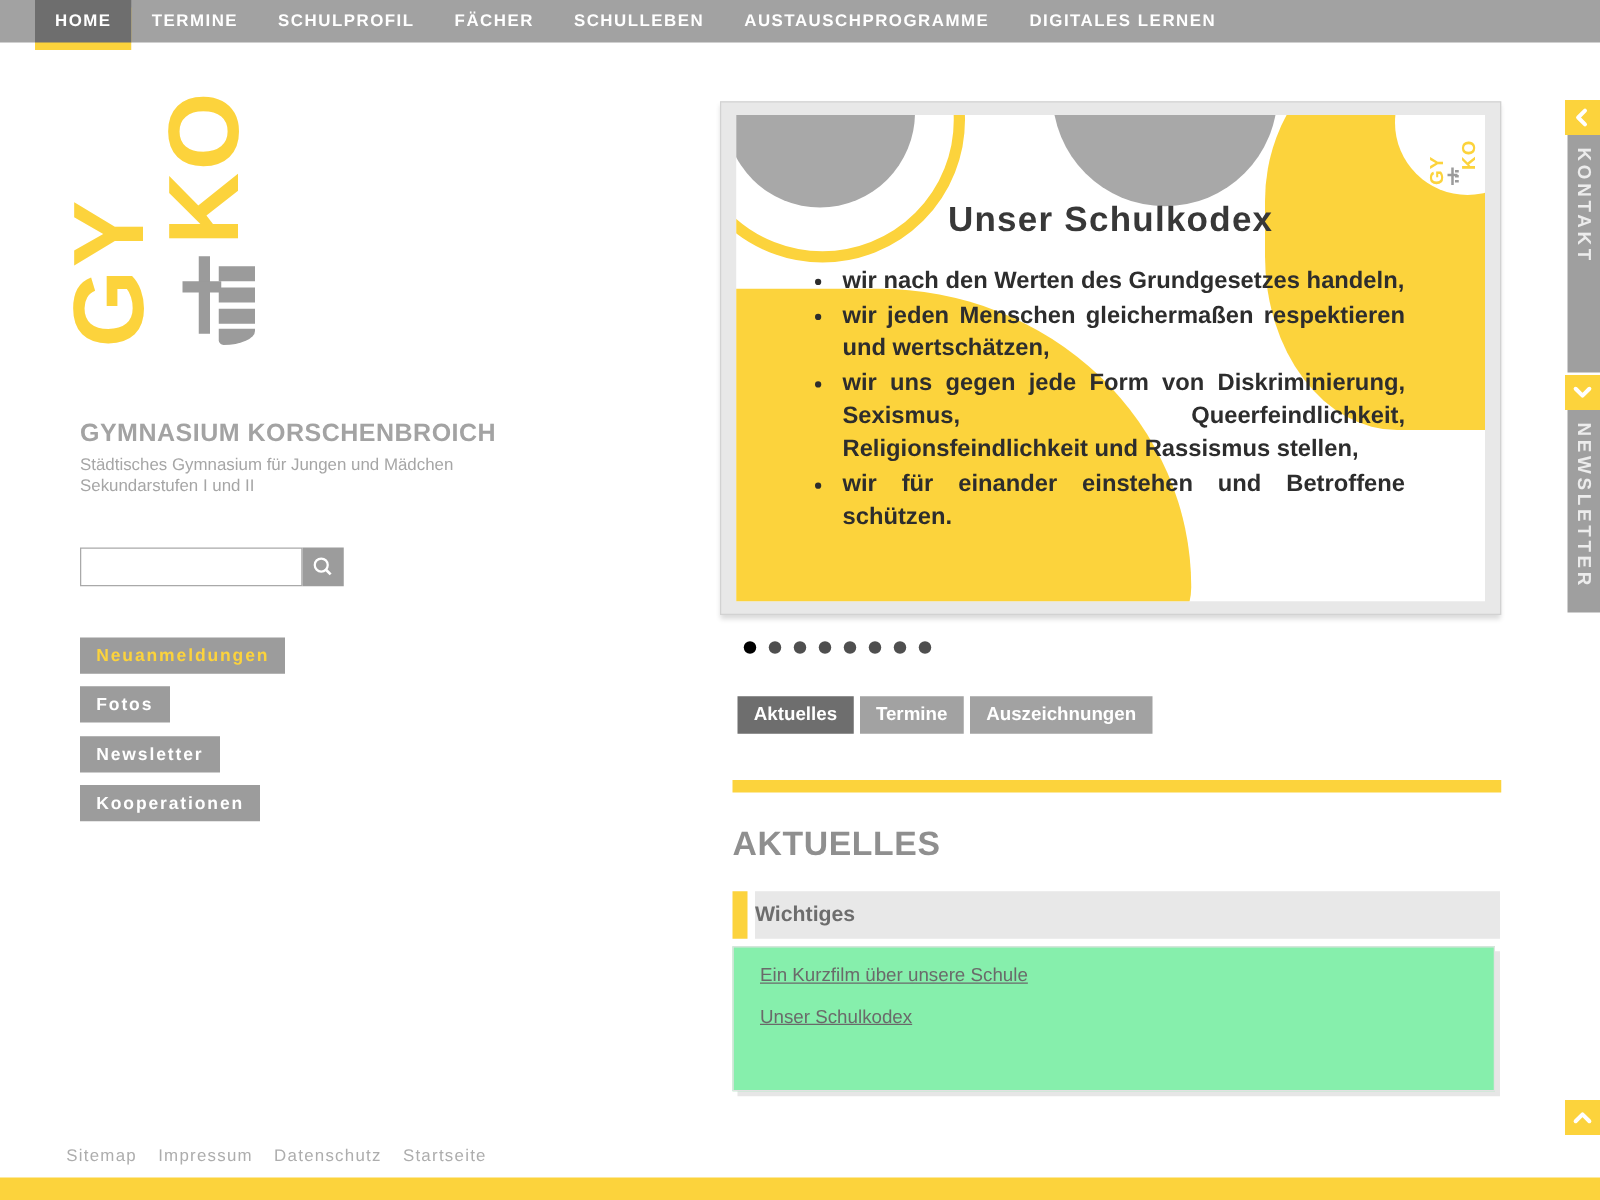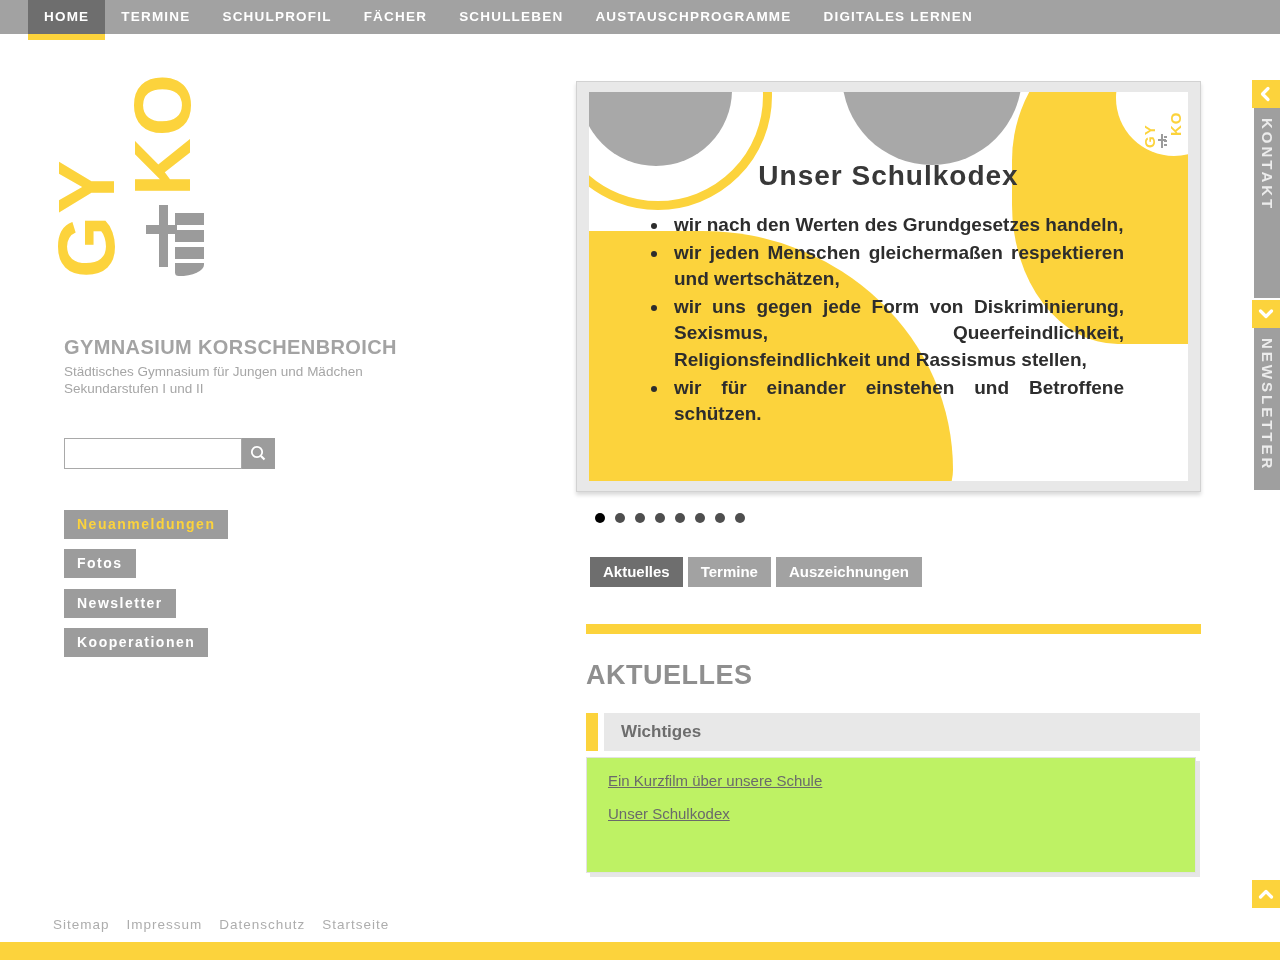--- a/index.html
+++ b/index.html
@@ -77,23 +77,23 @@
   
   .tabs{position:absolute;left:590px;top:557px;display:flex;gap:5px;}
   .tab{height:30px;line-height:30px;padding:0 13px;background:#a2a2a2;color:#fff;font-weight:bold;font-size:15px;cursor:pointer;}
   .tab.active{background:#6e6e6e;}
 
   .divider{position:absolute;left:586px;top:624px;width:615px;height:10px;background:#fcd33c;}
 
   .aktuelles-heading{position:absolute;left:586px;top:660px;font-size:27px;font-weight:bold;color:#8f8f8f;letter-spacing:0.5px;}
 
   .wichtiges-stripe{position:absolute;left:586px;top:713px;width:12px;height:38px;background:#fcd33c;}
-  .wichtiges-bar{position:absolute;left:604px;top:713px;width:596px;height:38px;background:#e8e8e8;line-height:38px;padding-left:17px;box-sizing:border-box;font-size:17px;font-weight:bold;color:#6d6d6d;}
-
-  .links-box{position:absolute;left:586px;top:757px;width:610px;height:116px;background:#bef264;border:1px solid #e2e2e2;box-shadow:4px 4px 0 #e6e6e6;box-sizing:border-box;padding:14px 0 0 21px;}
+  .wichtiges-bar{position:absolute;left:604px;top:713px;width:596px;height:38px;background:#e8e8e8;line-height:38px;padding-left:0;box-sizing:border-box;font-size:17px;font-weight:bold;color:#6d6d6d;}
+
+  .links-box{position:absolute;left:586px;top:757px;width:610px;height:116px;background:#86efac;border:1px solid #e2e2e2;box-shadow:4px 4px 0 #e6e6e6;box-sizing:border-box;padding:14px 0 0 21px;}
   .links-box a{display:block;margin-bottom:16px;font-size:15px;color:#6a6a6a;text-decoration:underline;}
 
   
   .yellow-sq{position:absolute;right:0;width:28px;height:28px;background:#fcd33c;display:flex;align-items:center;justify-content:center;cursor:pointer;}
   .sq-kontakt{top:80px;}
   .sq-newsletter{top:300px;}
   .sq-top{top:880px;}
   .vbar{position:absolute;right:0;width:26px;background:#9f9f9f;display:flex;justify-content:center;cursor:pointer;}
   .vbar span{writing-mode:vertical-rl;color:#ececec;font-weight:bold;font-size:15px;letter-spacing:3px;padding-top:10px;}
   .bar-kontakt{top:108px;height:190px;}

